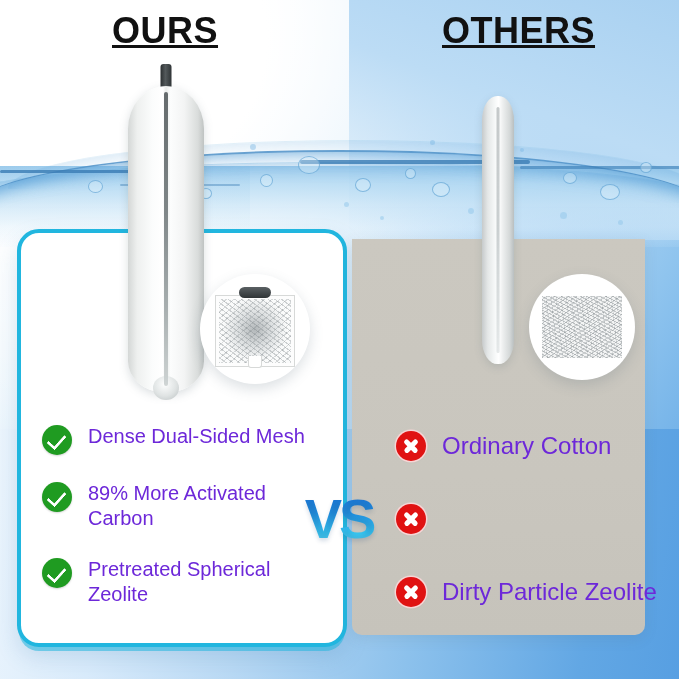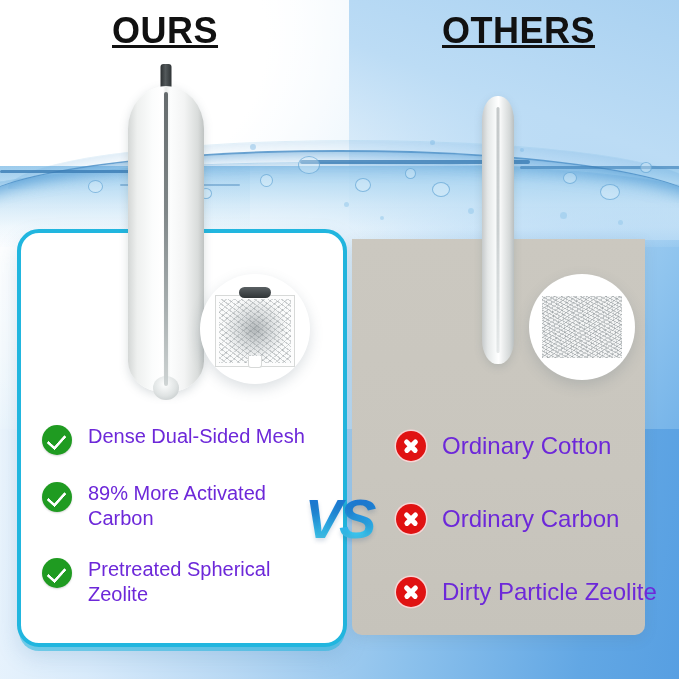--- a/index.html
+++ b/index.html
@@ -187,21 +187,21 @@
   
   .vs{position:absolute;left:293px;top:484px;width:92px;height:86px;}
   .bolt{
     position:absolute;left:22px;top:-2px;width:46px;height:92px;
     background:#ffffff;
     clip-path:polygon(62% 0%, 22% 54%, 44% 54%, 8% 100%, 54% 46%, 30% 46%);
     filter:drop-shadow(0 2px 3px rgba(40,80,130,.35));
   }
   .vs-text{
     position:absolute;left:0;top:2px;width:92px;
-    font-size:56px;font-weight:bold;font-style:italic;letter-spacing:-3px;
+    font-size:56px;font-weight:bold;letter-spacing:-3px;
     text-align:center;
     background:linear-gradient(180deg,#1761c8 0%, #1f8fe0 42%, #35c6f2 72%, #6fe0fb 100%);
     -webkit-background-clip:text;background-clip:text;color:transparent;
     text-shadow:0 3px 4px rgba(40,80,130,.18);
   }
 </style>
 </head>
 <body>
 
 <div class="stage">
@@ -286,21 +286,20 @@
     </div>
   </div>
 
   <div class="list list-others">
     <div class="row">
       <div class="badge no"></div>
       <div class="txt">Ordinary Cotton</div>
     </div>
     <div class="row">
       <div class="badge no"></div>
-      <div class="txt">Ordinary Carbon</div>
     </div>
     <div class="row">
       <div class="badge no"></div>
       <div class="txt">Dirty Particle Zeolite</div>
     </div>
   </div>
 
   <div class="vs">
     <div class="bolt"></div>
     <div class="vs-text">VS</div>

